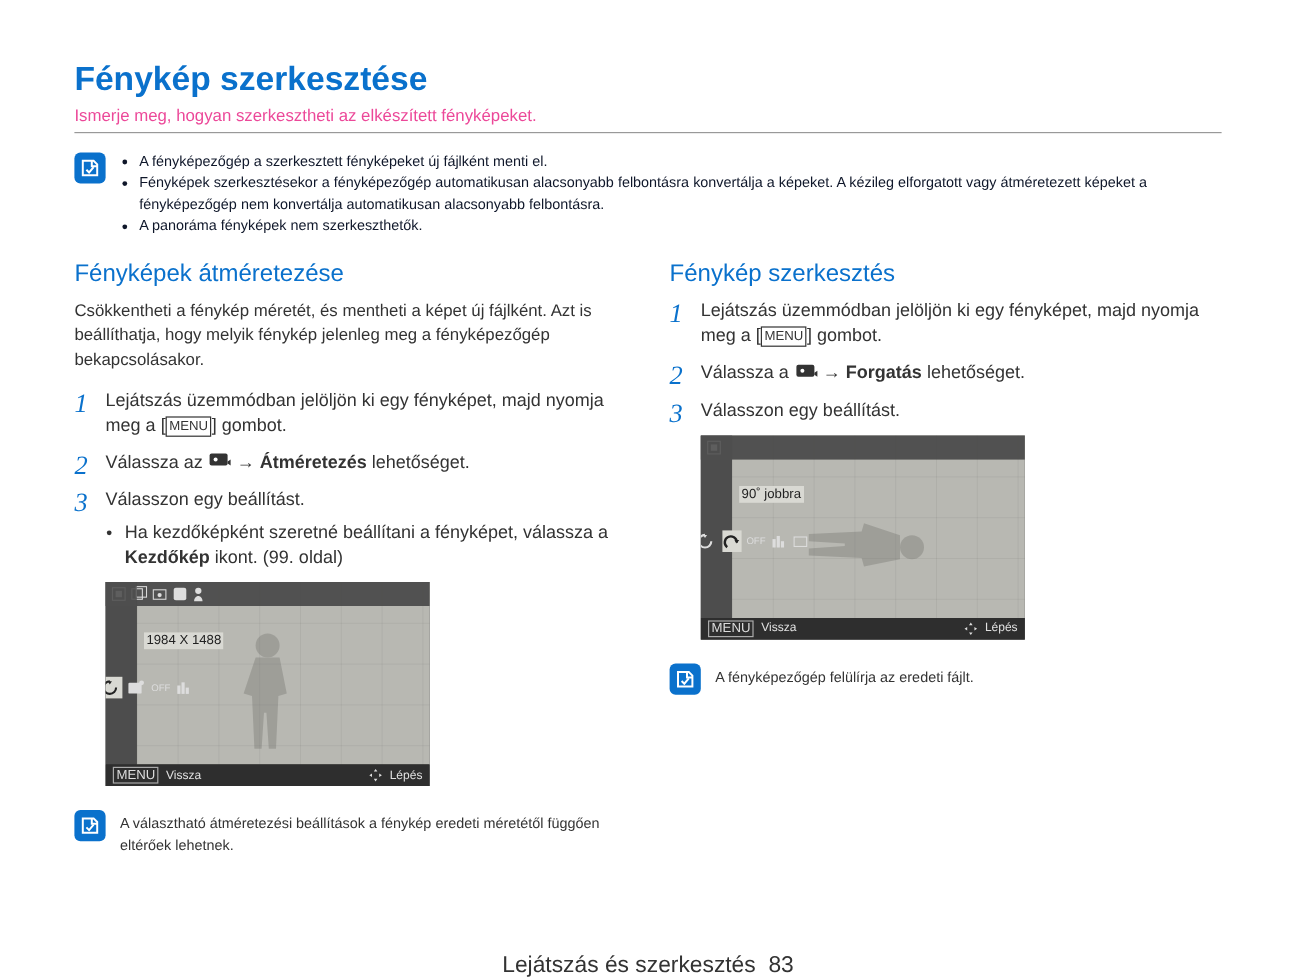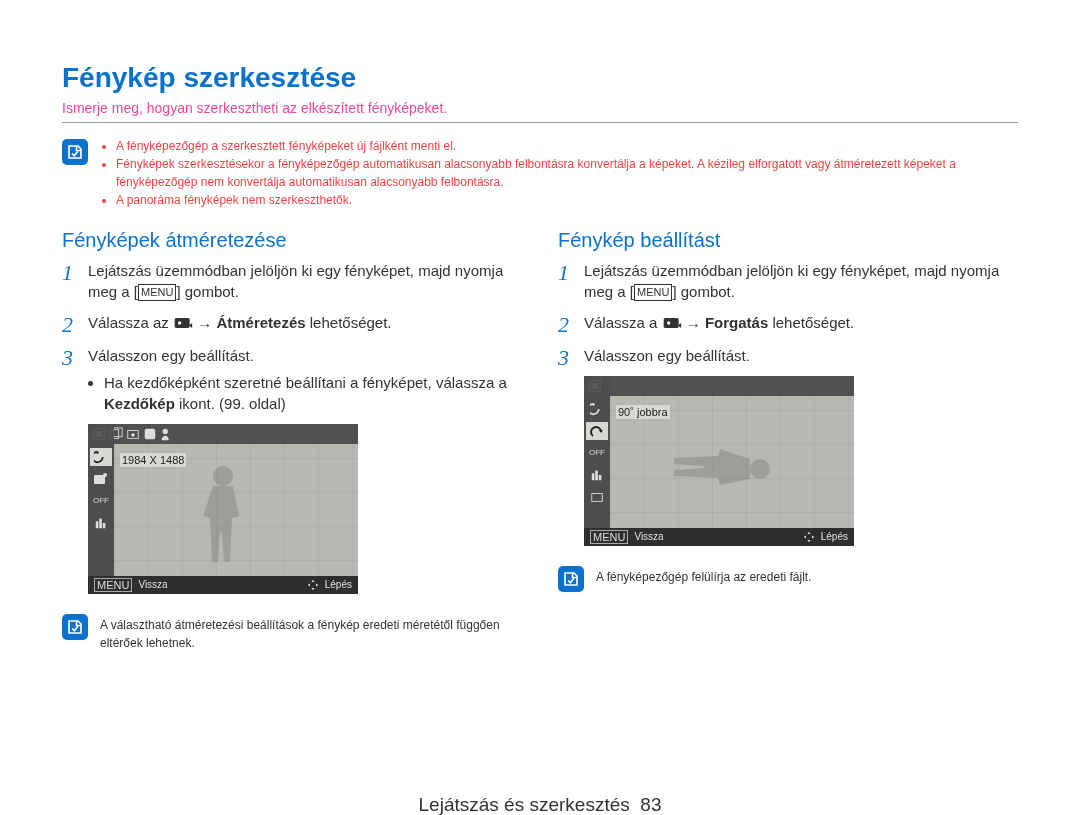--- a/index.html
+++ b/index.html
@@ -12,21 +12,21 @@
     color: #333;
     font-size: 14px;
   }
   .page {
     padding: 50px 62px 20px 62px;
   }
   h1.title {
     color: #0a71cc;
     font-size: 28px;
     font-weight: bold;
-    margin: 12px 0 6px 0;
+    margin: 0 0 6px 0;
   }
   .subtitle-line {
     font-size: 14px;
     color: #ec4899;
     padding-bottom: 6px;
     border-bottom: 1px solid #999;
     margin-bottom: 14px;
   }
   .notebox {
     display: flex;
@@ -42,21 +42,21 @@
     display: flex; align-items: center; justify-content: center;
     flex: 0 0 26px;
     margin-top: 2px;
   }
   .note-icon svg { width: 18px; height: 18px; }
   .notebox ul {
     margin: 0; padding: 0 0 0 16px;
     list-style: disc;
     font-size: 12px;
     line-height: 1.5;
-    color: #ef4444;
+    color: #0f172a;
   }
   .notebox .plain {
     font-size: 12px;
     line-height: 1.5;
     margin: 0;
     padding-top: 4px;
   }
 
   .cols {
     display: flex;
@@ -140,31 +140,31 @@
     position: absolute;
     left: 0; top: 0; right: 0; height: 20px;
     background: rgba(70,70,70,0.9);
     display: flex; align-items: center; gap: 3px;
     padding-left: 4px;
   }
   .lcd .siderow {
     position: absolute;
     left: 0; top: 0; width: 26px; bottom: 18px;
     background: rgba(80,80,80,0.9);
-    display: flex; flex-direction: column; align-items: center;
+    display: flex; flex-direction: row; align-items: center;
     padding-top: 24px; gap: 4px;
   }
   .lcd .siderow .cell {
     width: 22px; height: 18px;
     display: flex; align-items: center; justify-content: center;
   }
   .lcd .siderow .cell.sel { background: #d9d9d3; color: #222; }
   .lcd .barlabel {
     position: absolute;
-    left: 32px; top: 29px;
+    left: 32px; top: 42px;
     font-size: 11px;
     color: #222;
     background: #d9d9d3;
     padding: 1px 2px;
   }
   .lcd .bottombar {
     position: absolute;
     left: 0; bottom: 0; right: 0; height: 18px;
     background: #2e2e2e;
     display: flex; align-items: center; justify-content: space-between;
@@ -209,20 +209,21 @@
       <li>A fényképezőgép a szerkesztett fényképeket új fájlként menti el.</li>
       <li>Fényképek szerkesztésekor a fényképezőgép automatikusan alacsonyabb felbontásra konvertálja a képeket. A kézileg elforgatott vagy átméretezett képeket a fényképezőgép nem konvertálja automatikusan alacsonyabb felbontásra.</li>
       <li>A panoráma fényképek nem szerkeszthetők.</li>
     </ul>
   </div>
 
   <div class="cols">
 
     <div class="col">
       <h2 class="section">Fényképek átméretezése</h2>
+      <p class="desc">Csökkentheti a fénykép méretét, és mentheti a képet új fájlként. Azt is beállíthatja, hogy melyik fénykép jelenleg meg a fényképezőgép bekapcsolásakor.</p>
 
       <ol class="steps">
         <li>
           <span>Lejátszás üzemmódban jelöljön ki egy fényképet, majd nyomja meg a [</span><span class="menukey">MENU</span><span>] gombot.</span>
         </li>
         <li>
           <span>Válassza az </span>
           <span class="inline-icon">
             <svg width="20" height="14" viewBox="0 0 24 16">
               <rect x="2" y="2" width="18" height="12" rx="2" fill="#333"></rect>
@@ -315,21 +316,21 @@
             <path d="M4 4h12l4 4v12H4z"></path>
               <path d="M14 4v6h6"></path>
               <path d="M8 14l3 3 5-6"></path>
           </svg>
         </div>
         <p class="plain">A választható átméretezési beállítások a fénykép eredeti méretétől függően eltérőek lehetnek.</p>
       </div>
     </div>
 
     <div class="col">
-      <h2 class="section">Fénykép beállítást</h2>
+      <h2 class="section">Fénykép szerkesztés</h2>
 
       <ol class="steps">
         <li>
           <span>Lejátszás üzemmódban jelöljön ki egy fényképet, majd nyomja meg a [</span><span class="menukey">MENU</span><span>] gombot.</span>
         </li>
         <li>
           <span>Válassza a </span>
           <span class="inline-icon">
             <svg width="20" height="14" viewBox="0 0 24 16">
               <rect x="2" y="2" width="18" height="12" rx="2" fill="#333"></rect>

